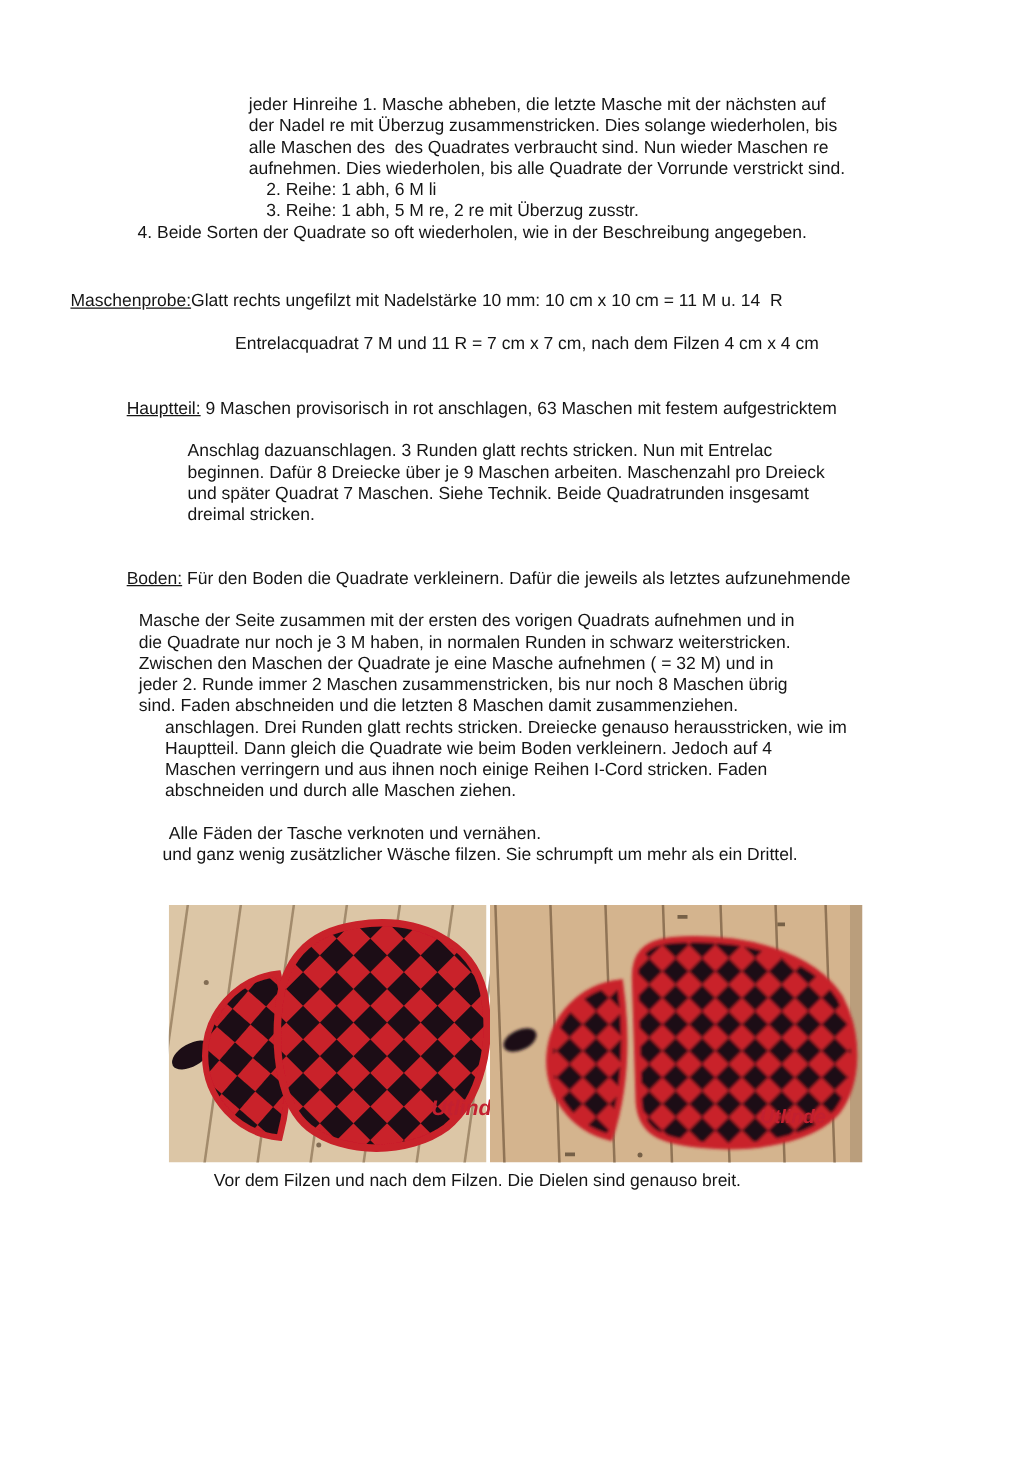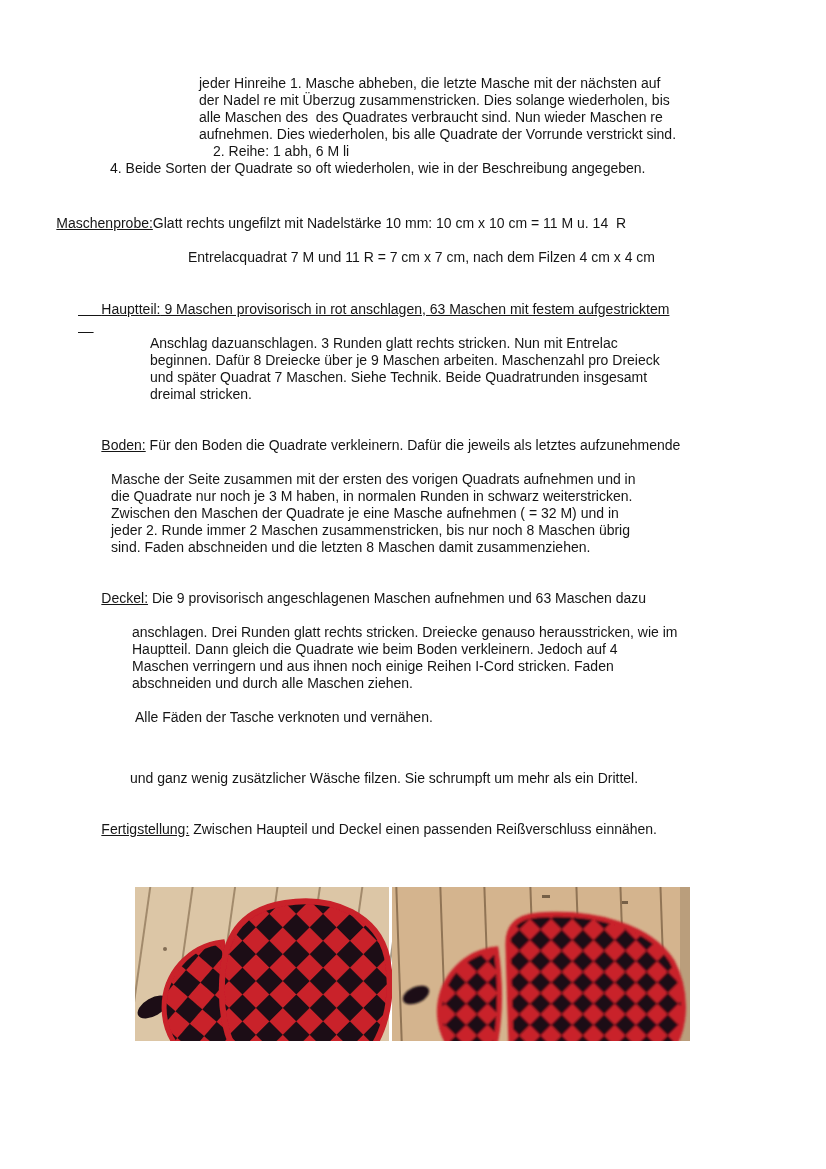--- a/index.html
+++ b/index.html
@@ -15,40 +15,41 @@
   .line { white-space:pre; }
   .ind-intro  { padding-left:199px; }
   .ind-num    { padding-left:213px; }
   .ind-item4  { padding-left:110px; }
   .sec        { padding-left:78px; }
   .label      { text-decoration:underline; }
   .cont-maschenprobe { padding-left:188px; }
   .cont-hauptteil    { padding-left:150px; }
   .cont-boden        { padding-left:111px; }
   .cont-deckel       { padding-left:132px; }
-  .cont-filzen       { padding-left:130px;margin-top:44px; }
+  .cont-filzen       { padding-left:130px; }
   .note-line         { padding-left:135px; }
   .g21 { margin-top:21px;padding-left:33px; }
-  .g18 { margin-top:18px;text-decoration:underline; }
+  .g18 { margin-top:18px; }
   .g17 { margin-top:17px; }
   .photo { margin-top:32px; margin-left:135px; width:555px; height:206px; font-size:0; }
   .cap1 { margin-top:6px;  padding-left:171px; }
   .wm   { font-family:"Liberation Sans", sans-serif; font-weight:bold; font-style:italic; }
 </style>
 </head>
 <body>
 
 <div class="page">
   <div class="content">
 
     <div class="line ind-intro">jeder Hinreihe 1. Masche abheben, die letzte Masche mit der nächsten auf</div>
     <div class="line ind-intro">der Nadel re mit Überzug zusammenstricken. Dies solange wiederholen, bis</div>
     <div class="line ind-intro">alle Maschen des  des Quadrates verbraucht sind. Nun wieder Maschen re</div>
     <div class="line ind-intro">aufnehmen. Dies wiederholen, bis alle Quadrate der Vorrunde verstrickt sind.</div>
     <div class="line ind-num">2. Reihe: 1 abh, 6 M li</div>
+    <div class="line ind-num">3. Reihe: 1 abh, 5 M re, 2 re mit Überzug zusstr.</div>
     <div class="line ind-item4">4. Beide Sorten der Quadrate so oft wiederholen, wie in der Beschreibung angegeben.</div>
 
     <div class="line sec g21">
       <span class="label">Maschenprobe:</span><span>Glatt rechts ungefilzt mit Nadelstärke 10 mm: 10 cm x 10 cm = 11 M u. 14  R</span>
     </div>
     <div class="line cont-maschenprobe">Entrelacquadrat 7 M und 11 R = 7 cm x 7 cm, nach dem Filzen 4 cm x 4 cm</div>
 
     <div class="line sec g18">
       <span class="label">Hauptteil:</span><span> 9 Maschen provisorisch in rot anschlagen, 63 Maschen mit festem aufgestricktem</span>
     </div>
@@ -59,35 +60,29 @@
 
     <div class="line sec g17">
       <span class="label">Boden:</span><span> Für den Boden die Quadrate verkleinern. Dafür die jeweils als letztes aufzunehmende</span>
     </div>
     <div class="line cont-boden">Masche der Seite zusammen mit der ersten des vorigen Quadrats aufnehmen und in</div>
     <div class="line cont-boden">die Quadrate nur noch je 3 M haben, in normalen Runden in schwarz weiterstricken.</div>
     <div class="line cont-boden">Zwischen den Maschen der Quadrate je eine Masche aufnehmen ( = 32 M) und in</div>
     <div class="line cont-boden">jeder 2. Runde immer 2 Maschen zusammenstricken, bis nur noch 8 Maschen übrig</div>
     <div class="line cont-boden">sind. Faden abschneiden und die letzten 8 Maschen damit zusammenziehen.</div>
 
-    <div class="line sec g17">
-      <span class="label">Deckel:</span><span> Die 9 provisorisch angeschlagenen Maschen aufnehmen und 63 Maschen dazu</span>
-    </div>
     <div class="line cont-deckel">anschlagen. Drei Runden glatt rechts stricken. Dreiecke genauso herausstricken, wie im</div>
     <div class="line cont-deckel">Hauptteil. Dann gleich die Quadrate wie beim Boden verkleinern. Jedoch auf 4</div>
     <div class="line cont-deckel">Maschen verringern und aus ihnen noch einige Reihen I-Cord stricken. Faden</div>
     <div class="line cont-deckel">abschneiden und durch alle Maschen ziehen.</div>
 
     <div class="line note-line g17">Alle Fäden der Tasche verknoten und vernähen.</div>
 
     <div class="line cont-filzen">und ganz wenig zusätzlicher Wäsche filzen. Sie schrumpft um mehr als ein Drittel.</div>
 
-    <div class="line sec g17">
-      <span class="label">Fertigstellung:</span><span> Zwischen Haupteil und Deckel einen passenden Reißverschluss einnähen.</span>
-    </div>
 
     <div class="photo">
       <svg width="555" height="206" viewBox="0 0 555 206" xmlns="http://www.w3.org/2000/svg">
         <defs>
           <pattern id="patL" width="38" height="38" patternUnits="userSpaceOnUse" patternTransform="rotate(45 0 0)">
             <rect width="38" height="38" fill="#c9202a"></rect>
             <rect width="19" height="19" fill="#1b1114"></rect>
             <rect x="19" y="19" width="19" height="19" fill="#1b1114"></rect>
           </pattern>
           <pattern id="patR" width="30" height="30" patternUnits="userSpaceOnUse" patternTransform="rotate(45 0 0)">

